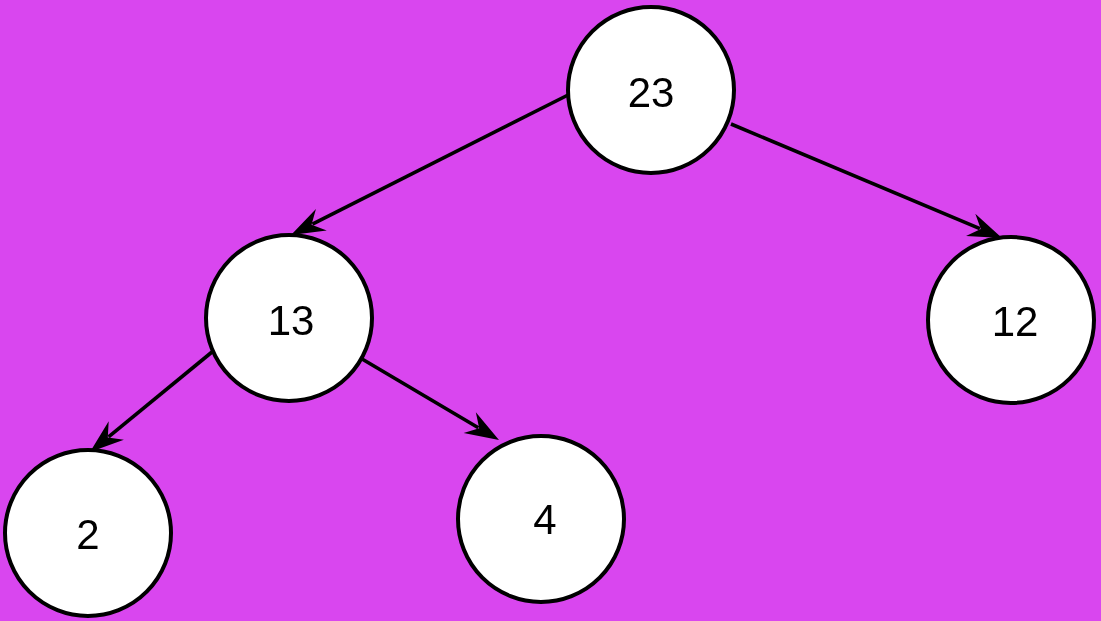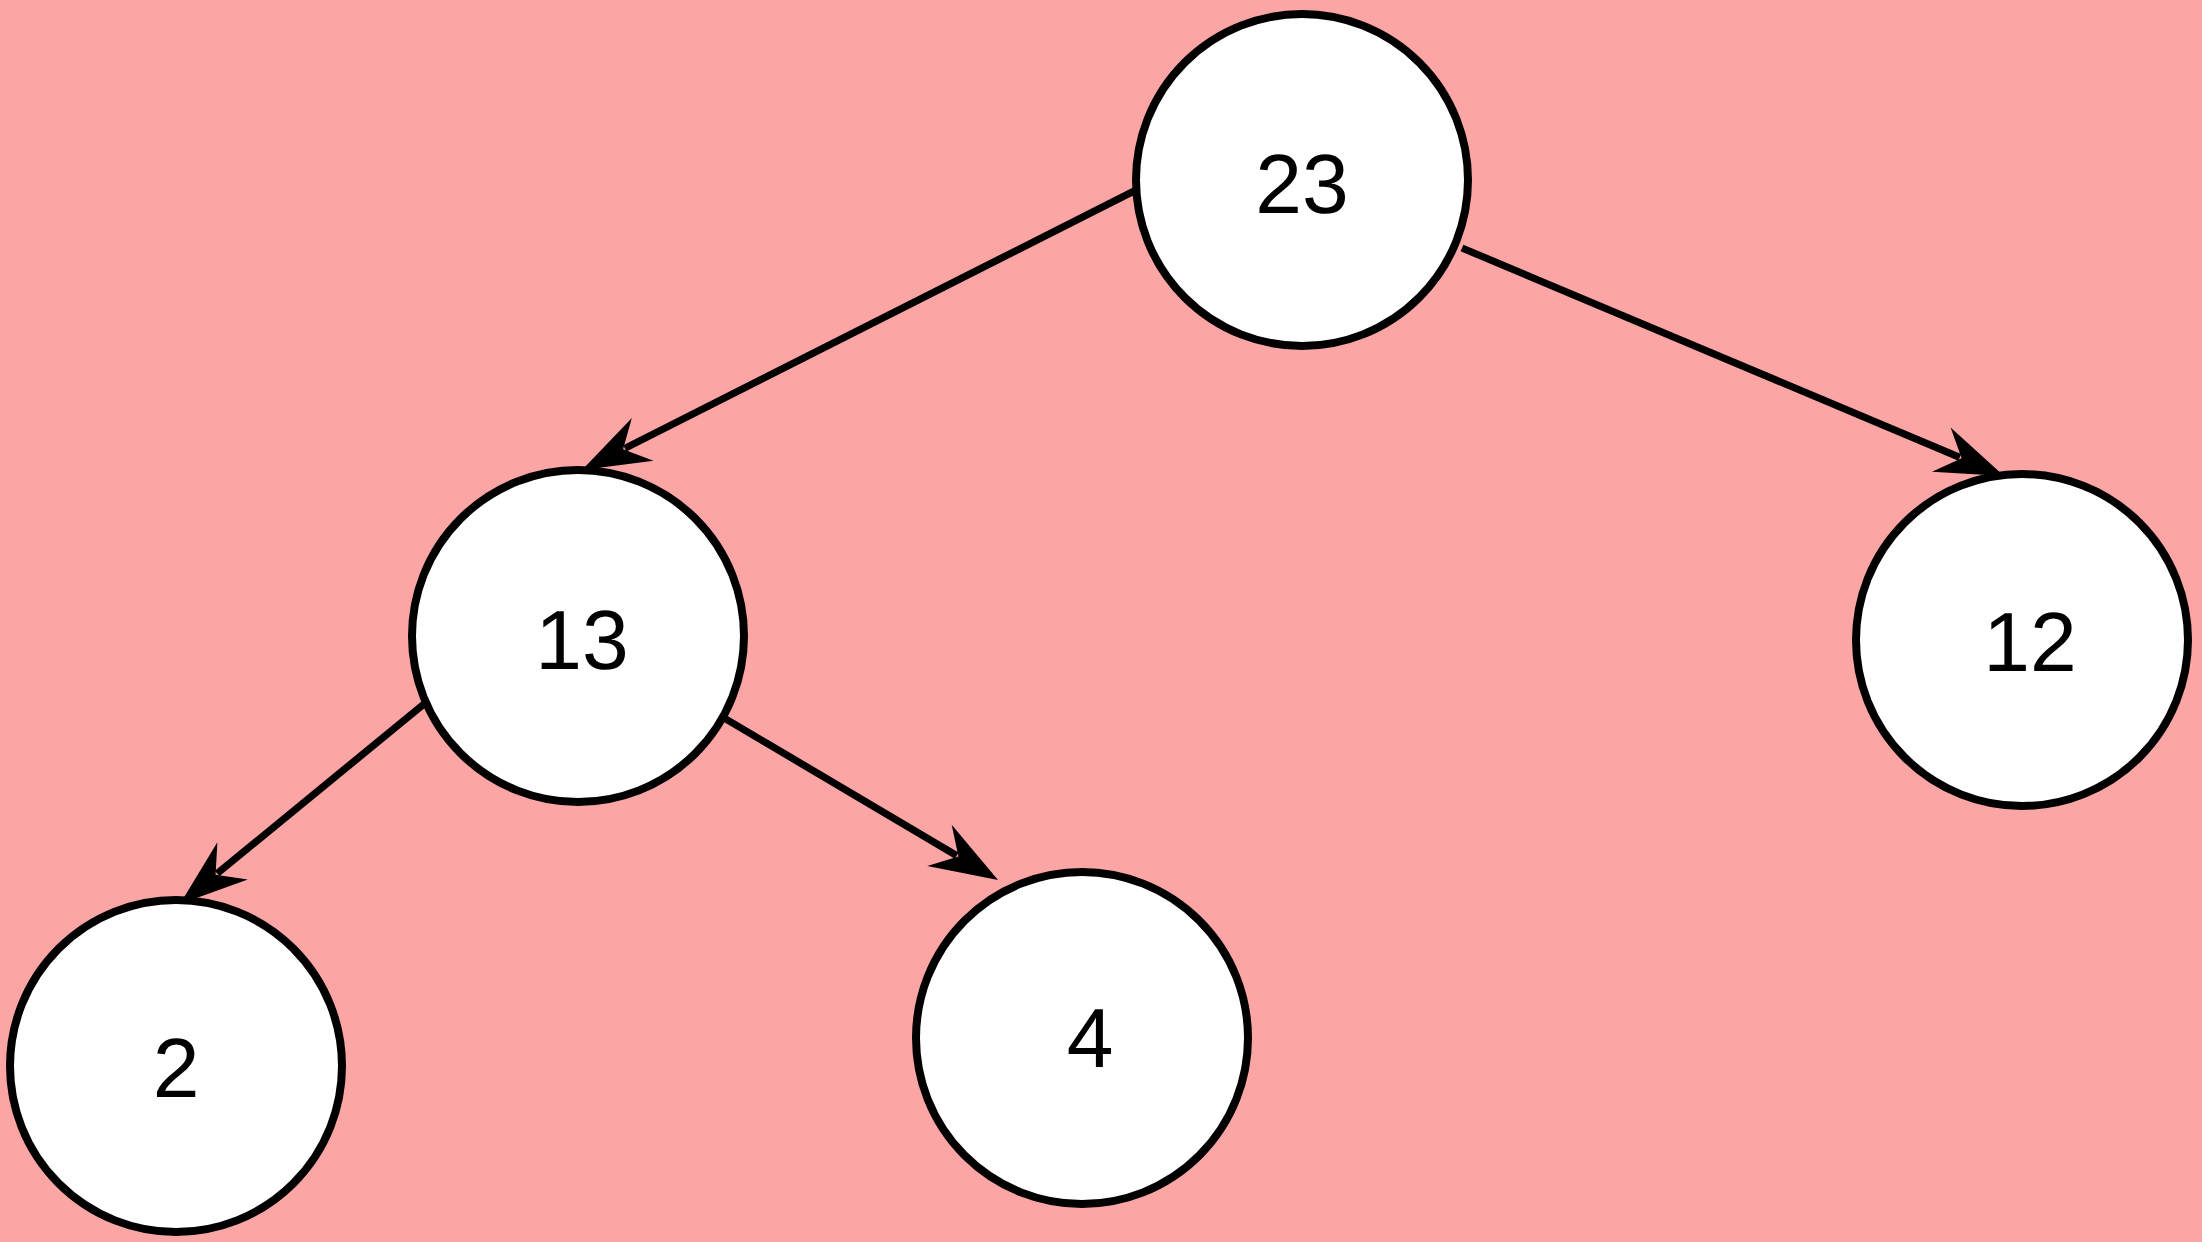--- a/index.html
+++ b/index.html
@@ -7,21 +7,21 @@
     padding: 0;
     background: #ffffff;
   }
   body {
     font-family: "Liberation Sans", sans-serif;
   }
   #diagram-canvas {
     position: relative;
     width: 1101px;
     height: 621px;
-    background: #fca5a5;
+    background: #d946ef;
     overflow: hidden;
   }
   #tree-svg {
     position: absolute;
     top: 0;
     left: 0;
     width: 1101px;
     height: 621px;
     display: block;
   }

